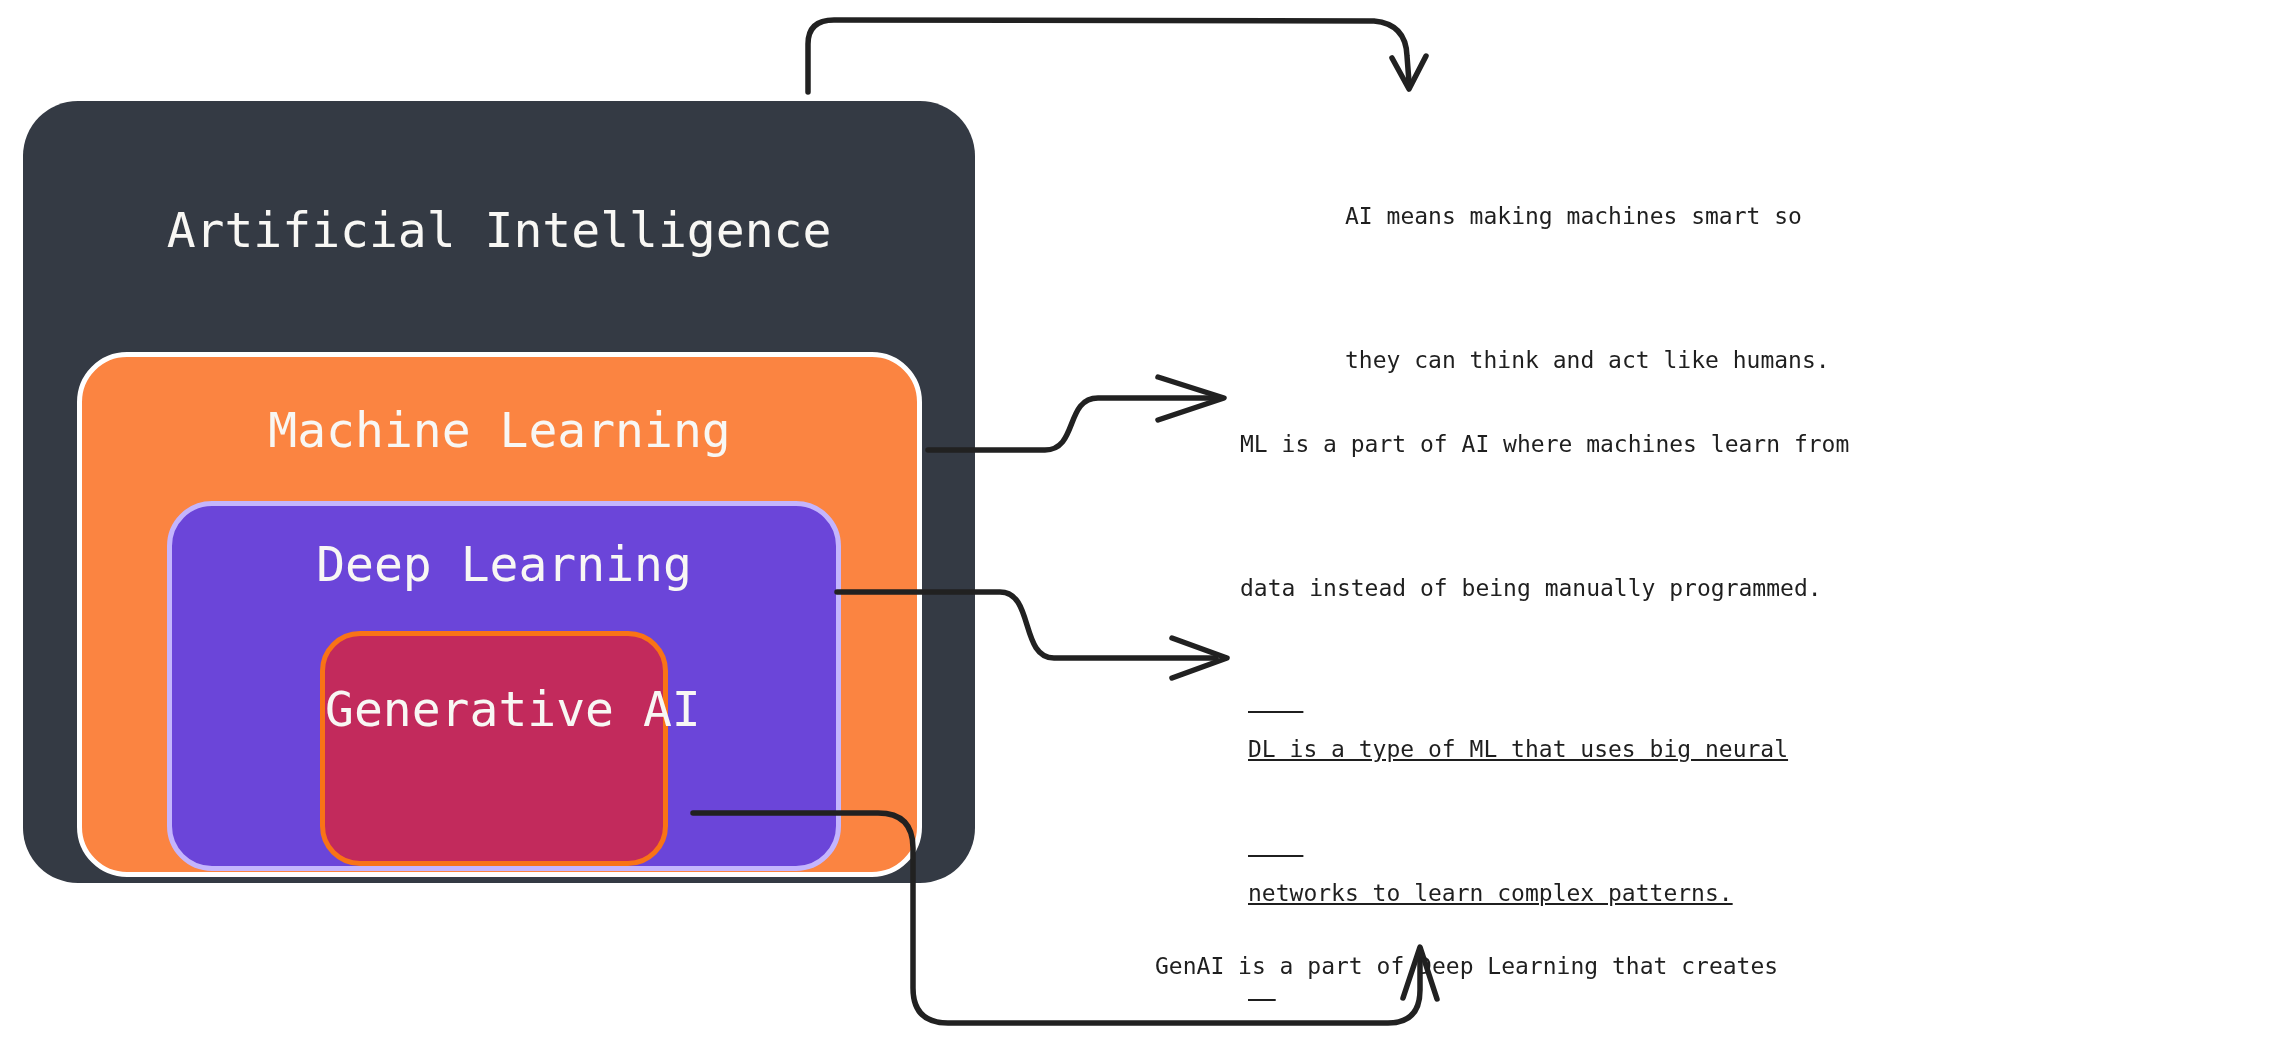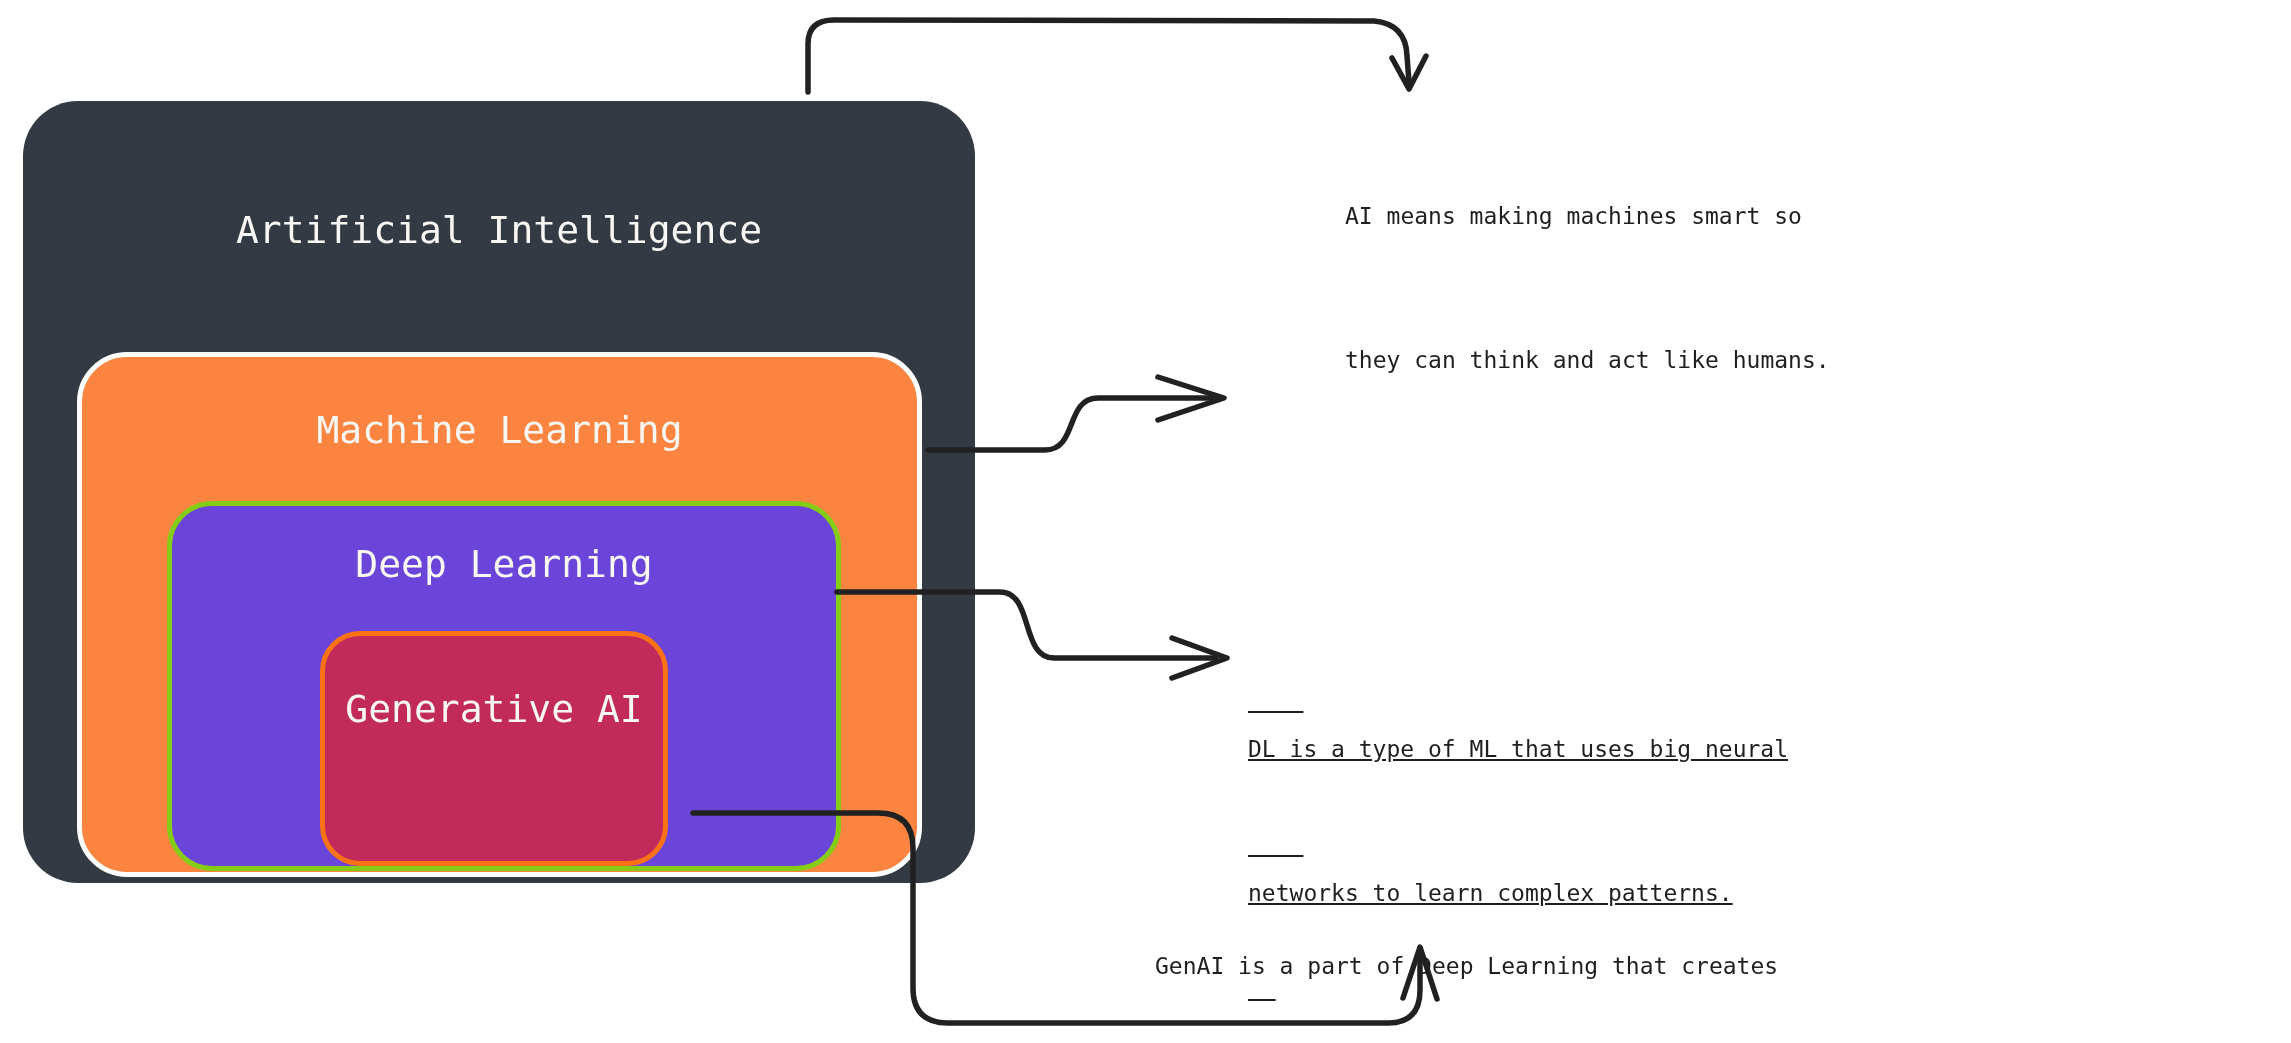--- a/index.html
+++ b/index.html
@@ -30,34 +30,34 @@
     left: 77px; top: 352px;
     width: 845px; height: 525px;
     background: #fb8441;
     border: 5px solid #ffffff;
     border-radius: 50px;
   }
   .box-dl {
     left: 167px; top: 501px;
     width: 674px; height: 370px;
     background: #6b45d9;
-    border: 5px solid #84cc16;
+    border: 5px solid #c4b5fd;
     border-radius: 45px;
   }
   .box-genai {
     left: 320px; top: 631px;
     width: 348px; height: 235px;
     background: #c22a5c;
     border: 5px solid #f97316;
     border-radius: 40px;
   }
   .box-label {
     display: inline-block;
     color: #f8f7f4;
-    font-size: 38px;
+    font-size: 48px;
     line-height: 46px;
     white-space: nowrap;
     letter-spacing: 0px;
   }
   .box-ai .box-label    { margin-top: 106px; }
   .box-ml .box-label    { margin-top: 50px; text-align: center; }
   .box-dl .box-label    { margin-top: 35px; }
   .box-genai .box-label { margin-top: 50px; }
 
   .annotation {
@@ -129,20 +129,24 @@
       <path d="M 693 813 L 878 813 Q 913 813 913 848 L 913 988 Q 913 1023 948 1023 L 1388 1023 Q 1420 1023 1420 990 L 1420 952"></path>
       <path d="M 1403 998 L 1420 947 L 1437 999"></path>
     </g>
   </svg>
 
   <div class="annotation annotation-ai">
     <div>AI means making machines smart so</div>
     <div>they can think and act like humans.</div>
   </div>
 
+  <div class="annotation annotation-ml">
+    <div>ML is a part of AI where machines learn from</div>
+    <div>data instead of being manually programmed.</div>
+  </div>
 
   <div class="annotation annotation-dl">
     <div>DL is a type of ML that uses big neural</div>
     <div>networks to learn complex patterns.</div>
   </div>
 
   <div class="annotation annotation-genai">
     <div>GenAI is a part of Deep Learning that creates</div>
     
   </div>

